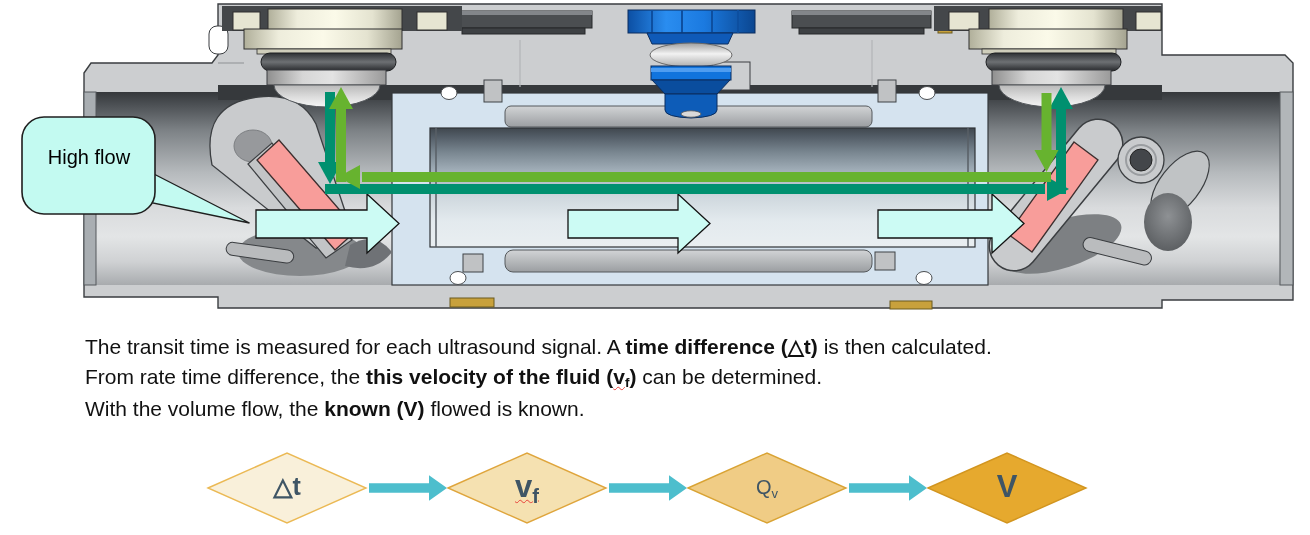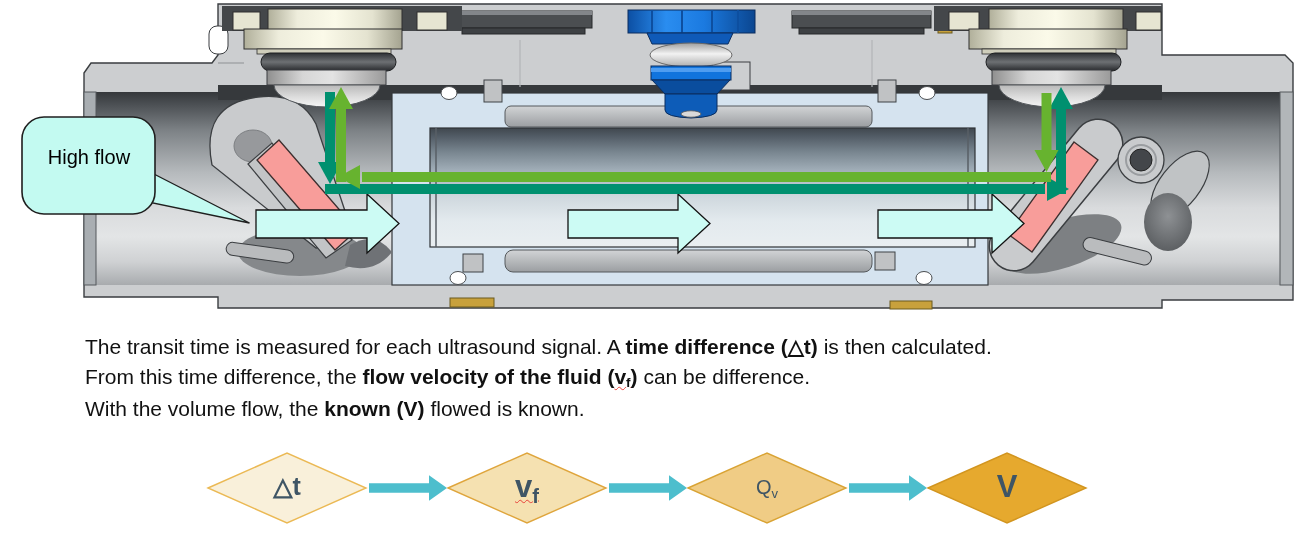--- a/index.html
+++ b/index.html
@@ -250,21 +250,21 @@
     </g>
   </g>
 </svg>
 
 <div class="callout-text">
   <div>High flow</div>
 </div>
 
 <div class="paragraph">
   <div><span>The transit time is measured for each ultrasound signal. A </span><b>time difference (△t)</b><span> is then calculated.</span></div>
-  <div><span>From this time difference, the </span><b><span>flow velocity of the fluid (</span><span class="wavy"><span>v</span><span class="sub">f</span></span><span>)</span></b><span> can be difference.</span></div>
+  <div><span>From rate time difference, the </span><b><span>this velocity of the fluid (</span><span class="wavy"><span>v</span><span class="sub">f</span></span><span>)</span></b><span> can be determined.</span></div>
   <div><span>With the volume flow, the </span><b>known (V)</b><span> flowed is known.</span></div>
 </div>
 
 <div class="dlabel bold" style="left:287px;top:488px;font-size:25px;"><span>△t</span></div>
 <div class="dlabel bold" style="left:527px;top:488px;"><span class="wavy"><span>v</span><span class="sub">f</span></span></div>
 <div class="dlabel" style="left:767px;top:488px;font-size:20px;"><span>Q</span><span class="sub">v</span></div>
 <div class="dlabel bold" style="left:1007px;top:488px;"><span>V</span></div>
 
 </div>
 

